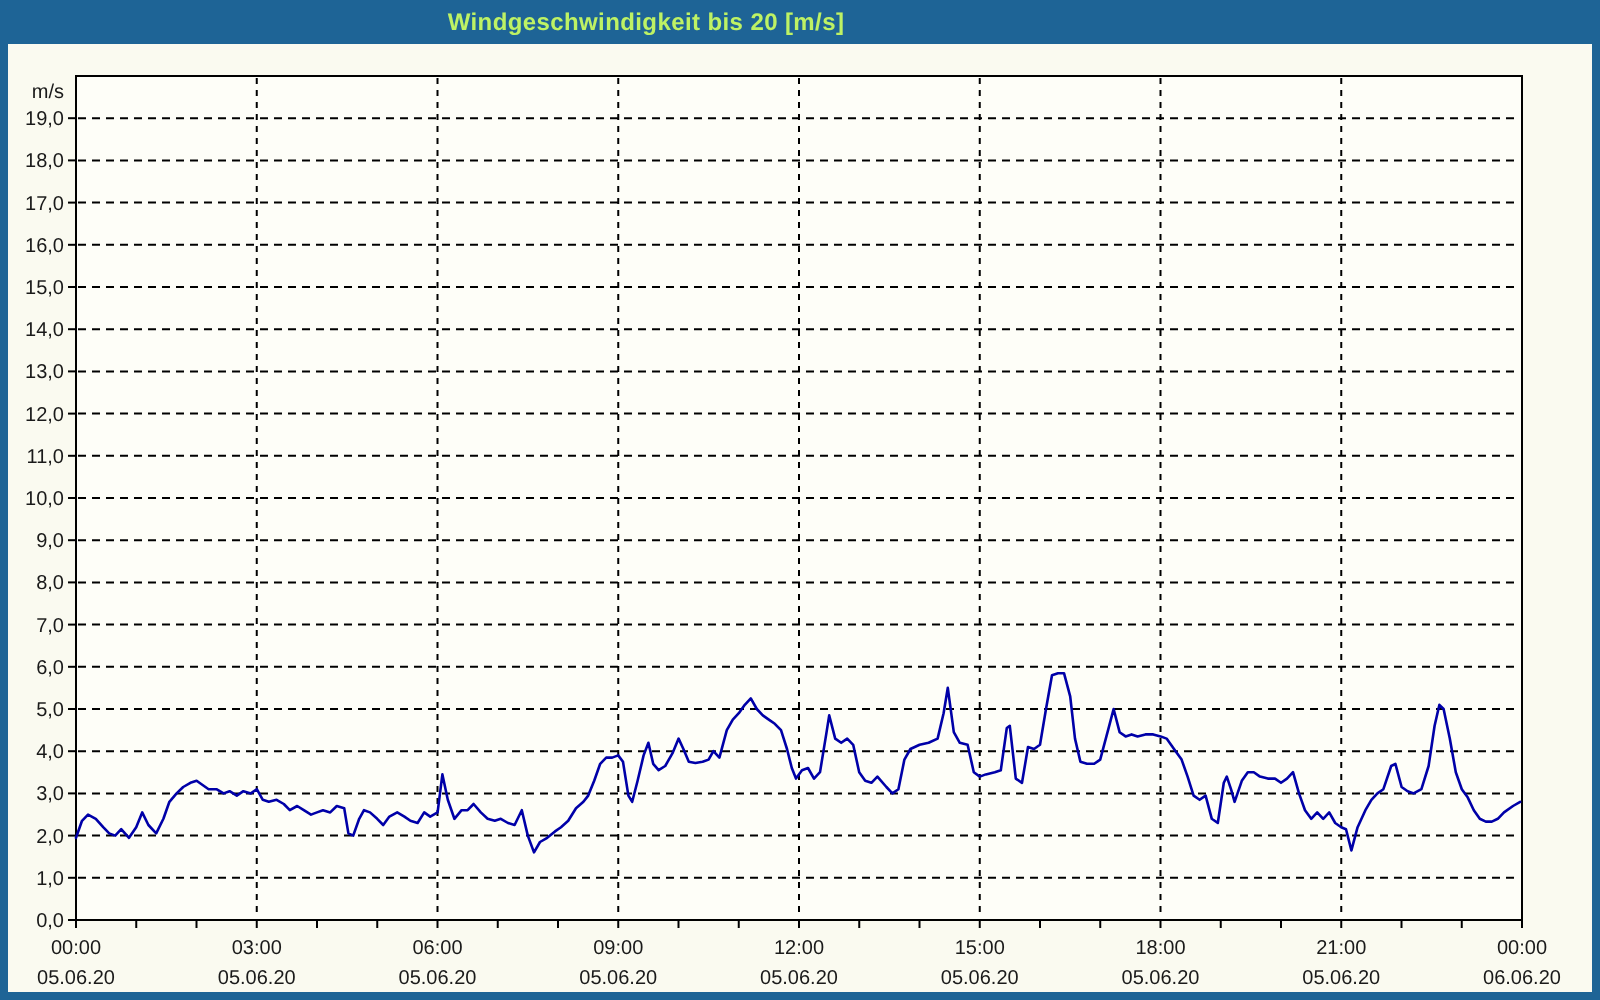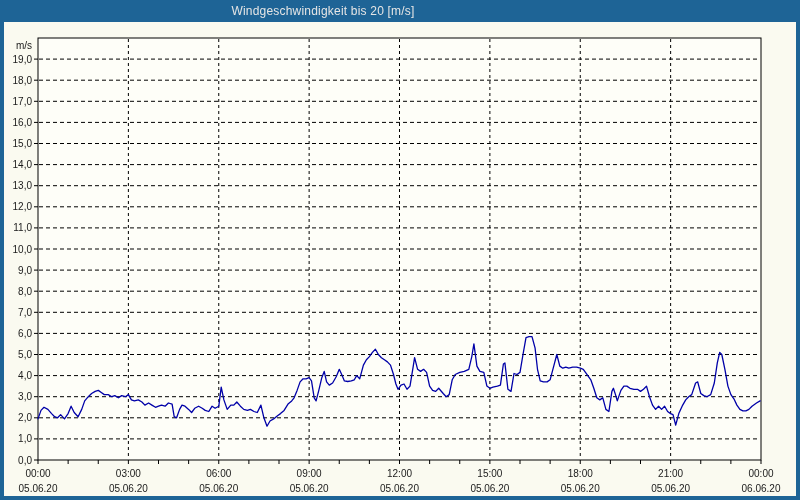--- a/index.html
+++ b/index.html
@@ -4,22 +4,22 @@
 <style>
   html,body{margin:0;padding:0;}
   body{
     width:800px;height:500px;position:relative;
     background:#1E6496;
     font-family:"Liberation Sans",sans-serif;
     overflow:hidden;
   }
   .titlebar{
     position:absolute;top:0;left:0;width:646px;height:22px;
-    background:#1E6496;color:#e5e5e5;
-    font-size:12px;font-weight:normal;line-height:22px;text-align:center;
+    background:#1E6496;color:#bef264;
+    font-size:12px;font-weight:bold;line-height:22px;text-align:center;
     letter-spacing:0.2px;
   }
   .content{
     position:absolute;top:22px;left:4px;width:792px;height:474px;
     background:#FAFAF0;
   }
   svg{display:block;}
   svg text{font-family:"Liberation Sans",sans-serif;}
 </style>
 </head>

